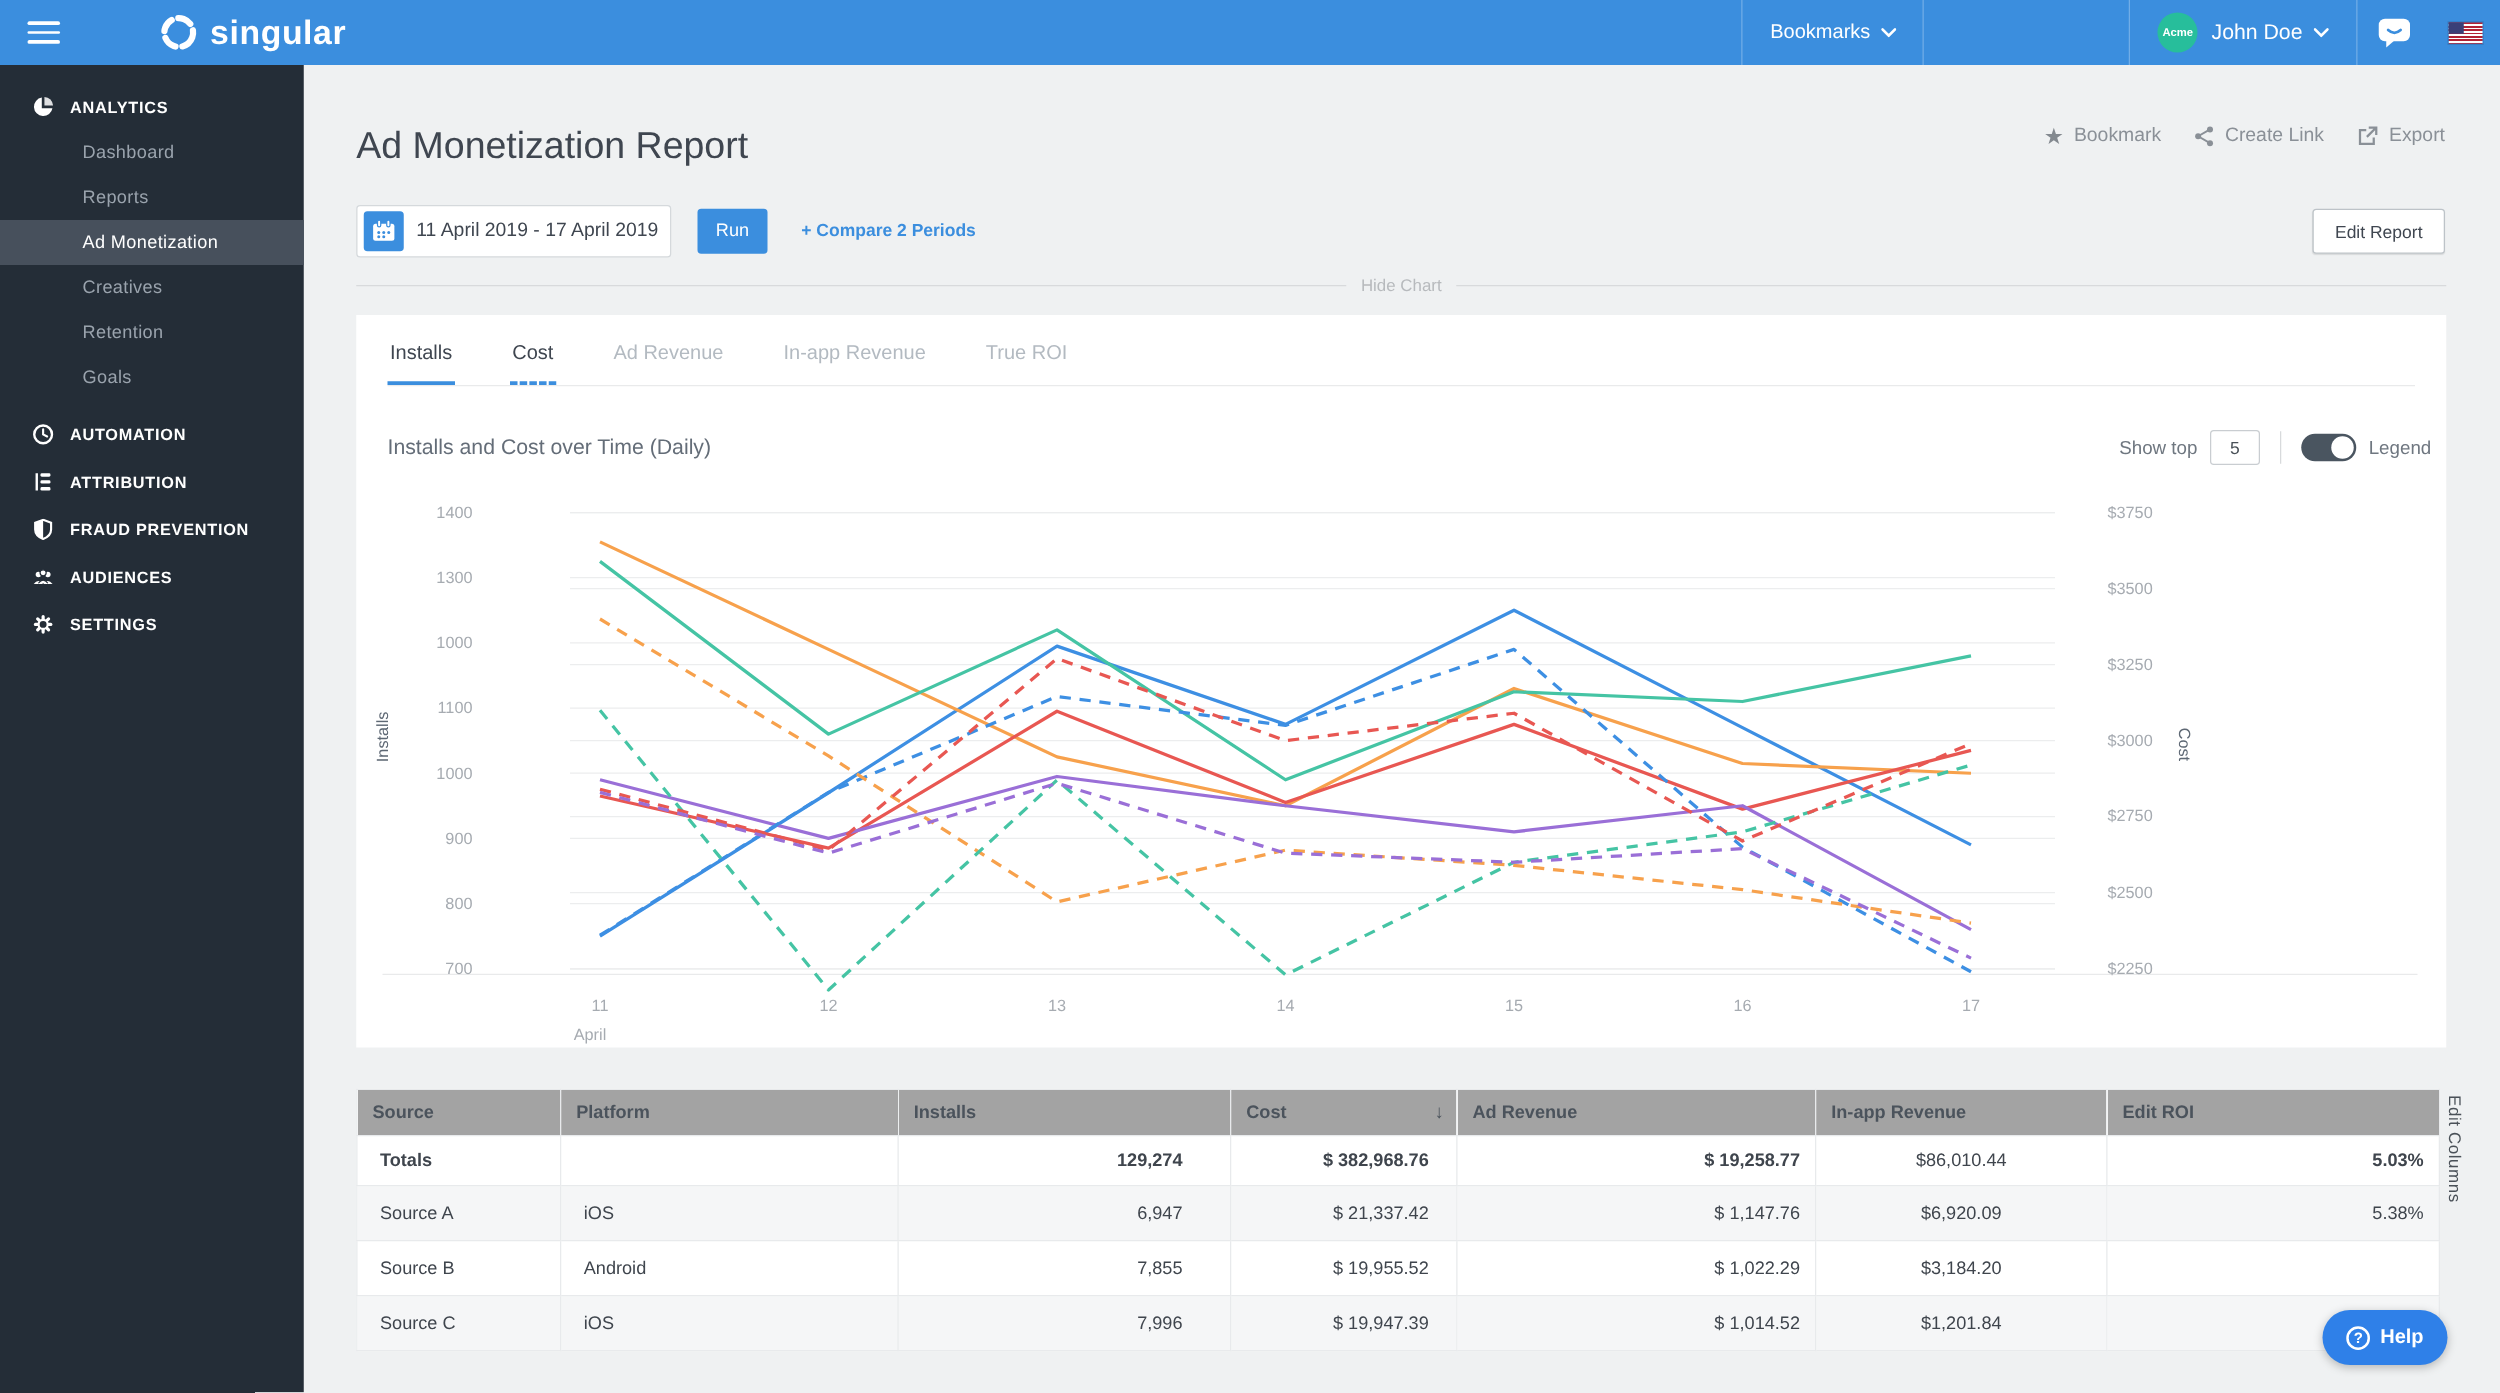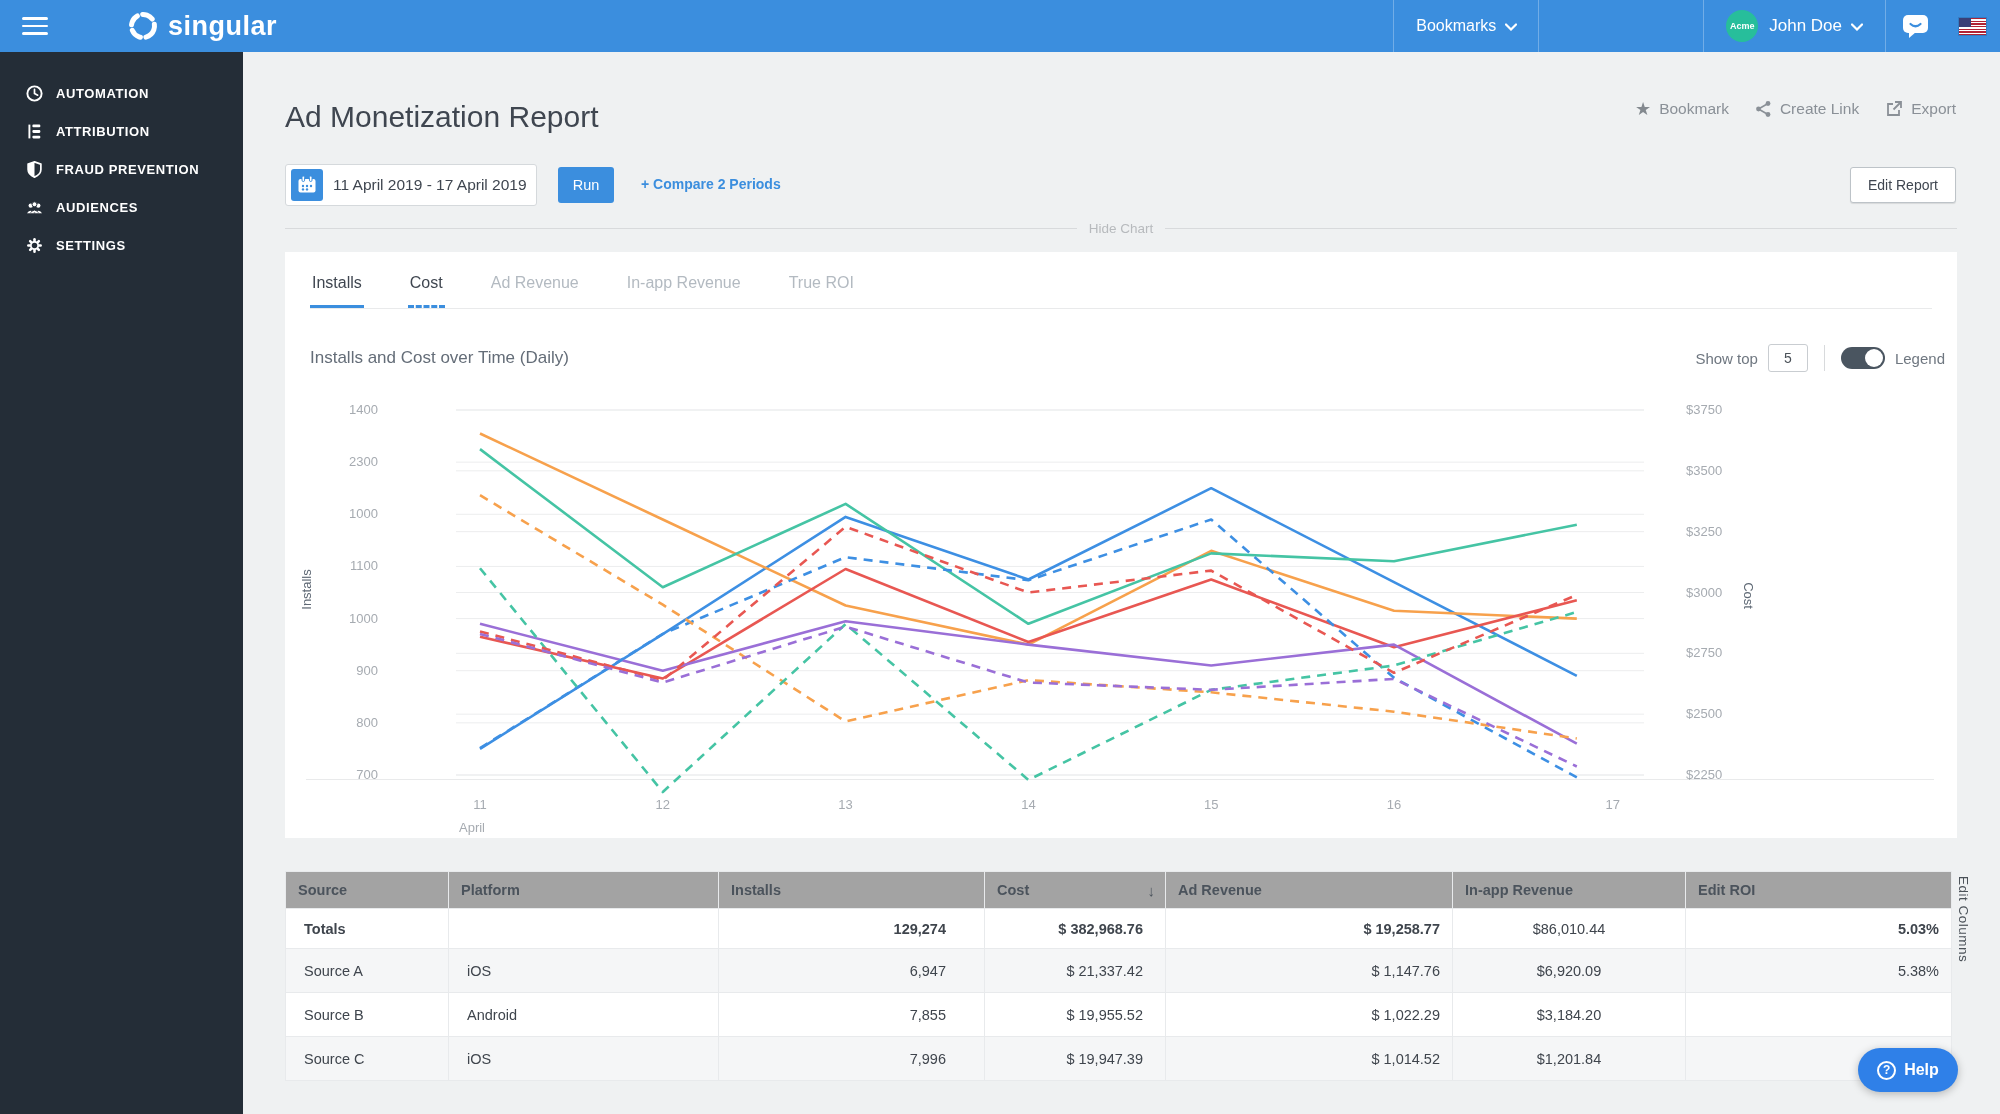--- a/index.html
+++ b/index.html
@@ -147,20 +147,37 @@
             </svg>
         </span>
       </div>
       <div class="tb-sec clickable" style="padding:0 14px;border-left:none;">
         <span class="flag"></span>
       </div>
     </div>
   </header>
 
   <nav class="sidebar">
+    <div class="side-group">
+      <div class="side-section">
+        <span class="sicon">
+          <svg width="17" height="17" viewBox="0 0 16 16">
+              <path d="M7 1 A7 7 0 1 0 15 9 L7 9 Z" fill="#fff"></path>
+              <path d="M9 0.5 A7 7 0 0 1 15.5 7 L9 7 Z" fill="#fff" opacity=".85"></path>
+            </svg>
+        </span>
+        <span class="lbl">ANALYTICS</span>
+      </div>
+      <div class="side-item">Dashboard</div>
+      <div class="side-item">Reports</div>
+      <div class="side-item active">Ad Monetization</div>
+      <div class="side-item">Creatives</div>
+      <div class="side-item">Retention</div>
+      <div class="side-item">Goals</div>
+    </div>
     <div class="side-section" style="margin-top:8px;">
       <span class="sicon">
         <svg width="17" height="17" viewBox="0 0 16 16">
             <circle cx="8" cy="8" r="6.7" fill="none" stroke="#fff" stroke-width="1.8"></circle>
             <polyline points="8,4.2 8,8 11,9.6" fill="none" stroke="#fff" stroke-width="1.6" stroke-linecap="round"></polyline>
           </svg>
       </span>
       <span class="lbl">AUTOMATION</span>
     </div>
     <div class="side-section">
@@ -318,41 +335,41 @@
         <polyline points="480.0,636.8 662.8,678.5 845.6,569.0 1028.4,642.0 1211.2,579.5 1394.0,647.3 1576.8,600.3" fill="none" stroke="#E85752" stroke-width="2.6" stroke-linejoin="round"></polyline>
         <polyline points="480.0,623.8 662.8,670.7 845.6,621.2 1028.4,644.6 1211.2,665.5 1394.0,644.6 1576.8,743.7" fill="none" stroke="#9A6FD7" stroke-width="2.6" stroke-linejoin="round"></polyline>
         <polyline points="480.0,748.2 662.8,633.9 845.6,557.2 1028.4,580.3 1211.2,519.5 1394.0,677.7 1576.8,777.4" fill="none" stroke="#3D8FE3" stroke-width="2.6" stroke-linejoin="round" stroke-dasharray="9 7"></polyline>
         <polyline points="480.0,495.2 662.8,604.7 845.6,721.5 1028.4,680.1 1211.2,692.3 1394.0,711.7 1576.8,738.5" fill="none" stroke="#F7A14C" stroke-width="2.6" stroke-linejoin="round" stroke-dasharray="9 7"></polyline>
         <polyline points="480.0,568.2 662.8,792.0 845.6,624.1 1028.4,779.9 1211.2,689.8 1394.0,665.5 1576.8,612.0" fill="none" stroke="#45C4A4" stroke-width="2.6" stroke-linejoin="round" stroke-dasharray="9 7"></polyline>
         <polyline points="480.0,631.4 662.8,680.1 845.6,526.8 1028.4,592.5 1211.2,570.6 1394.0,672.8 1576.8,594.9" fill="none" stroke="#E85752" stroke-width="2.6" stroke-linejoin="round" stroke-dasharray="9 7"></polyline>
         <polyline points="480.0,633.9 662.8,682.5 845.6,626.6 1028.4,682.5 1211.2,689.8 1394.0,678.9 1576.8,766.5" fill="none" stroke="#9A6FD7" stroke-width="2.6" stroke-linejoin="round" stroke-dasharray="9 7"></polyline>
       </svg>
     <div id="chart-labels">
         <div class="tick left" style="left:318px;top:402px;">1400</div>
-        <div class="tick left" style="left:318px;top:454.14285714285717px;">2300</div>
+        <div class="tick left" style="left:318px;top:454.14285714285717px;">1300</div>
         <div class="tick left" style="left:318px;top:506.28571428571433px;">1000</div>
         <div class="tick left" style="left:318px;top:558.4285714285714px;">1100</div>
         <div class="tick left" style="left:318px;top:610.5714285714286px;">1000</div>
         <div class="tick left" style="left:318px;top:662.7142857142858px;">900</div>
         <div class="tick left" style="left:318px;top:714.8571428571429px;">800</div>
         <div class="tick left" style="left:318px;top:767px;">700</div>
         <div class="tick right" style="left:1686px;top:402px;">$3750</div>
         <div class="tick right" style="left:1686px;top:462.8333333333333px;">$3500</div>
         <div class="tick right" style="left:1686px;top:523.6666666666666px;">$3250</div>
         <div class="tick right" style="left:1686px;top:584.5px;">$3000</div>
         <div class="tick right" style="left:1686px;top:645.3333333333334px;">$2750</div>
         <div class="tick right" style="left:1686px;top:706.1666666666667px;">$2500</div>
         <div class="tick right" style="left:1686px;top:767px;">$2250</div>
         <div class="xtick" style="left:480px;top:797px;">11</div>
         <div class="xtick" style="left:662.8px;top:797px;">12</div>
         <div class="xtick" style="left:845.6px;top:797px;">13</div>
         <div class="xtick" style="left:1028.4px;top:797px;">14</div>
         <div class="xtick" style="left:1211.2px;top:797px;">15</div>
         <div class="xtick" style="left:1394px;top:797px;">16</div>
-        <div class="xtick" style="left:1576.8000000000002px;top:797px;margin-left:36px;">17</div>
+        <div class="xtick" style="left:1576.8000000000002px;top:797px;">17</div>
         <div class="xtick" style="left:472px;top:820px;">April</div>
       </div>
     <div class="axis-title" style="left:276px;top:582px;width:60px;text-align:center;transform:rotate(-90deg);">Installs</div>
     <div class="axis-title" style="left:1718px;top:588px;width:60px;text-align:center;transform:rotate(90deg);">Cost</div>
   </div>
 
   <table class="data-table">
     <colgroup>
         <col style="width:163px">
         <col style="width:270px">

